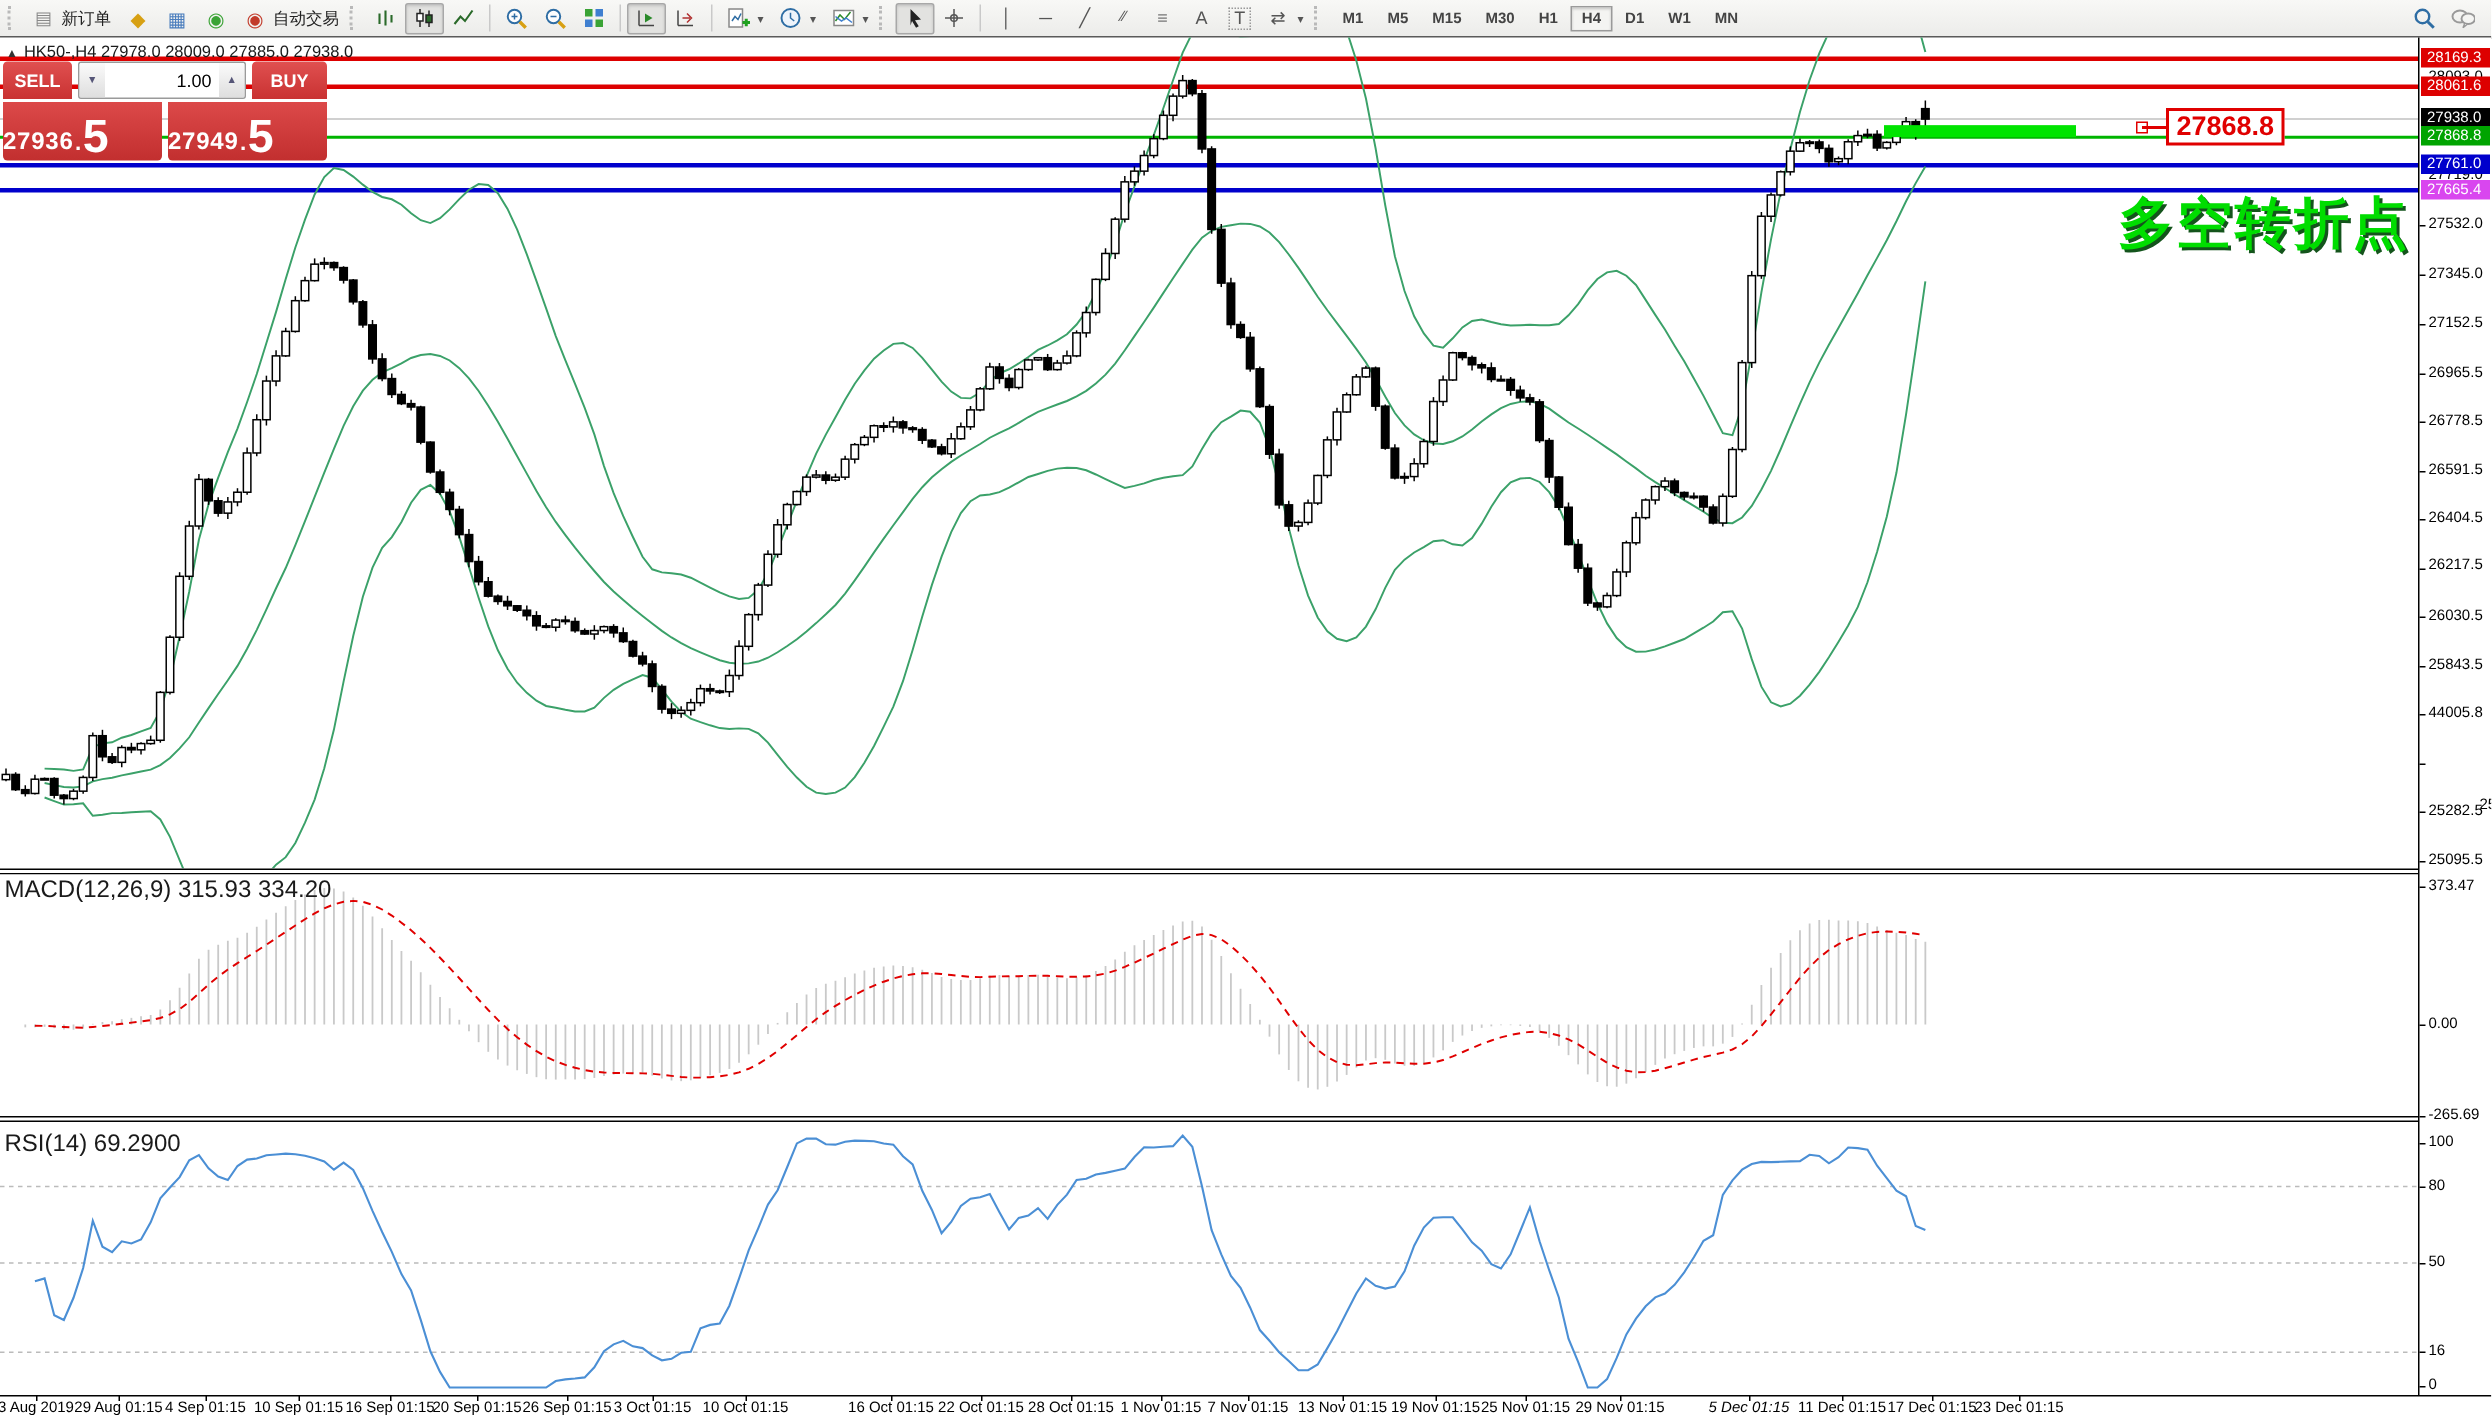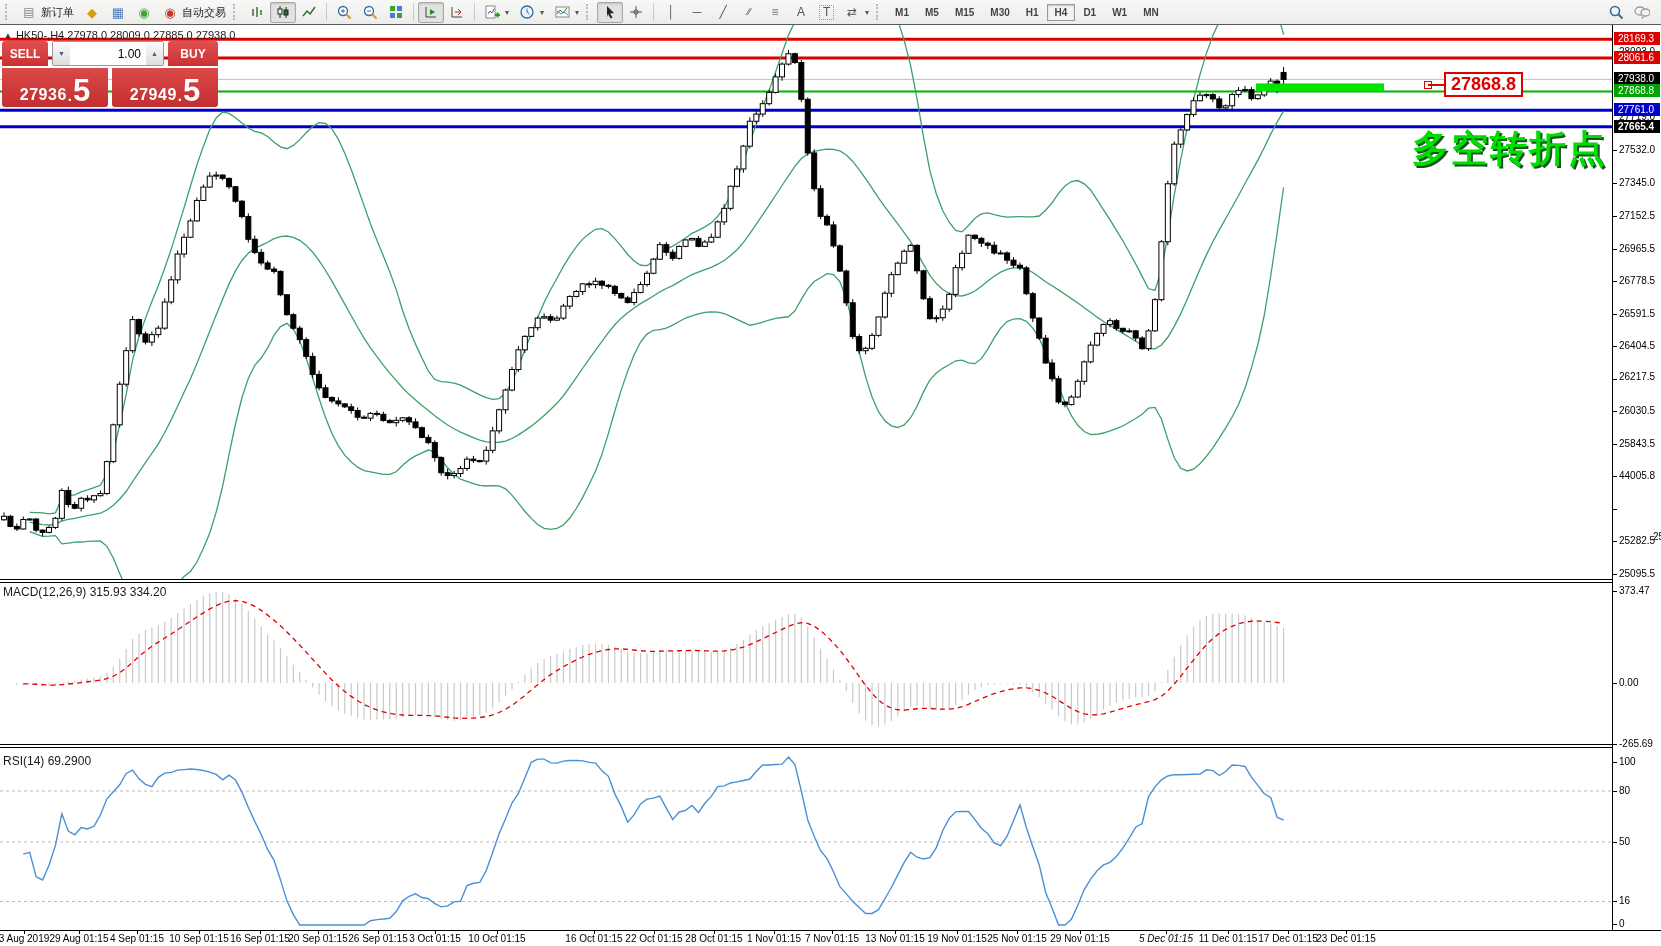--- a/index.html
+++ b/index.html
@@ -27,37 +27,37 @@
   .paxis{position:absolute;left:1612px;top:25px;width:49px;height:905px;background:#fff;
          border-left:1px solid #000;box-sizing:border-box;font-size:10px;color:#000}
   .axl{position:absolute;left:6px;white-space:nowrap}
   .axbox{position:absolute;left:1px;width:46px;color:#fff;text-align:left;padding:1px 0 1px 4px;
          font-size:10px;z-index:2;box-sizing:border-box}
   .axplain{z-index:1;background:#fff}
   .tickdash{position:absolute;left:0;width:4px;height:1px;background:#000}
   .taxis{position:absolute;left:0;top:931px;width:1587px;height:15px;font-size:10px;color:#000}
   .tlab{position:absolute;top:2px;transform:translateX(-50%);white-space:nowrap}
   .ttick{position:absolute;top:-1px;width:1px;height:4px;background:#000}
-  .pane-label{position:absolute;font-size:12px;color:#1a1a1a;z-index:3}
+  .pane-label{position:absolute;font-size:16px;color:#1a1a1a;z-index:3}
   
   .chart-title{position:absolute;left:4px;top:29px;font-size:11px;color:#1a1a1a;z-index:4;
                display:flex;align-items:center;gap:4px}
   .sym-ic{font-size:8px;color:#333}
   .tpanel{position:absolute;left:2px;top:41px;width:216px;z-index:5;font-family:"Liberation Sans",sans-serif}
   .tp-row1{display:flex;height:25px;gap:4px}
   .tp-btn{background:linear-gradient(#e05050,#c93232);color:#fff;font-size:12px;font-weight:bold;
           display:flex;align-items:center;justify-content:center;border-radius:3px 3px 0 0}
   .tp-sell{width:46px}.tp-buy{width:50px}
   .spin{flex:1;display:flex;border:1px solid #9a9a9a;background:#fff;border-radius:2px;overflow:hidden}
   .spin-btn{width:17px;background:linear-gradient(#fbfbfb,#dedede);border:0;font-size:7px;color:#557;
             display:flex;align-items:center;justify-content:center}
   .spin-val{flex:1;display:flex;align-items:center;justify-content:flex-end;padding-right:5px;font-size:12px}
   .tp-row2{display:flex;height:39px;gap:4px;margin-top:2px}
   .tp-price{flex:1;background:linear-gradient(#dc4949,#c22f2f);color:#fff;display:flex;align-items:flex-end;
-            justify-content:center;padding-bottom:3px;border-radius:0 0 3px 3px}
+            justify-content:flex-start;padding-bottom:3px;border-radius:0 0 3px 3px}
   .pb-main{font-size:16px;font-weight:bold;letter-spacing:.5px}
   .pb-dot{font-size:15px;font-weight:bold;margin:0 1px}
   .pb-big{font-size:31px;font-weight:bold;line-height:.8}
   
   .callout{position:absolute;left:1444px;top:72px;width:79px;height:25px;background:#fff;
            border:2px solid #e00000;color:#e00000;font-size:18px;font-weight:bold;z-index:6;
            display:flex;align-items:center;justify-content:center;box-sizing:border-box}
   .callout-link{position:absolute;left:1428px;top:84px;width:16px;height:2px;background:#e00000;z-index:6}
   .callout-handle{position:absolute;left:1424px;top:81px;width:6px;height:6px;background:#fff;
                   border:1px solid #e00000;z-index:6}
@@ -967,21 +967,21 @@
       <div class="axl" style="top: 510.217px;">25282.5</div>
       <div class="tickdash" style="top: 548.739px;"></div>
       <div class="axl" style="top: 542.739px;">25095.5</div>
       <div class="axbox" style="top: 7.16522px; background: rgb(221, 0, 0);">28169.3</div>
       <div class="axl axplain" style="top: 21.4348px;">28093.0</div>
       <div class="axbox" style="top: 25.8957px; background: rgb(221, 0, 0);">28061.6</div>
       <div class="axbox" style="top: 47.3913px; background: rgb(0, 0, 0);">27938.0</div>
       <div class="axbox" style="top: 59.4261px; background: rgb(0, 164, 0);">27868.8</div>
       <div class="axbox" style="top: 78.1739px; background: rgb(0, 0, 204);">27761.0</div>
       <div class="axl axplain" style="top: 86.4783px;">27719.0</div>
-      <div class="axbox" style="top: 94.8px; background: #000000; font-weight: bold;">27665.4</div>
+      <div class="axbox" style="top: 94.8px; background: #d946ef;">27665.4</div>
       <div class="tickdash" style="top: 566px;"></div>
       <div class="axl" style="top: 560px;">373.47</div>
       <div class="tickdash" style="top: 658px;"></div>
       <div class="axl" style="top: 652px;">0.00</div>
       <div class="tickdash" style="top: 719px;"></div>
       <div class="axl" style="top: 713px;">-265.69</div>
       <div class="tickdash" style="top: 737px;"></div>
       <div class="axl" style="top: 731px;">100</div>
       <div class="tickdash" style="top: 766px;"></div>
       <div class="axl" style="top: 760px;">80</div>

